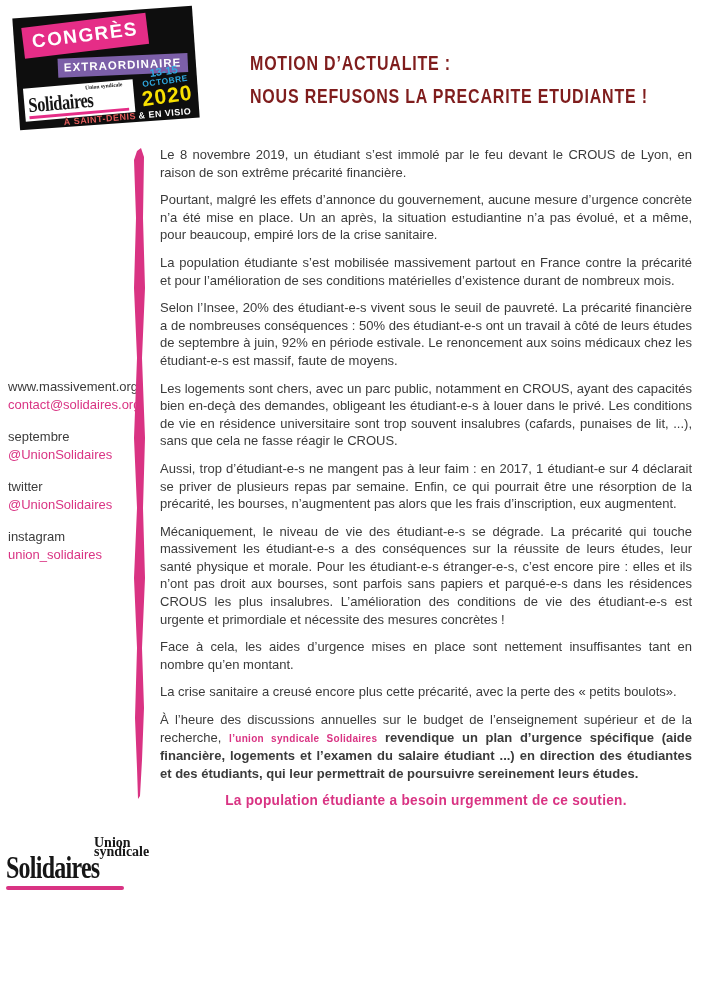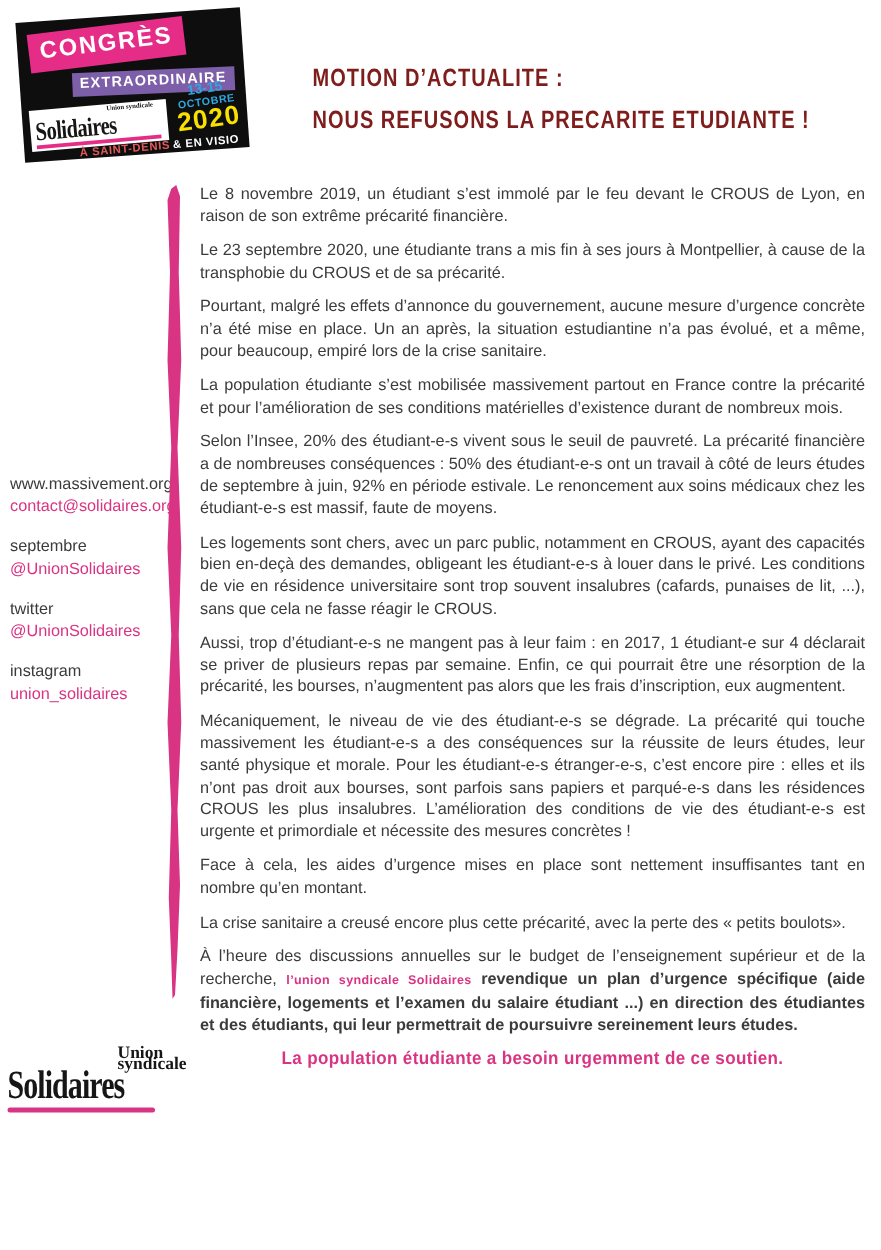--- a/index.html
+++ b/index.html
@@ -164,21 +164,20 @@
   <div>instagram</div>
   <div class="pink">union_solidaires</div>
 </div>
 
 <svg class="divider" width="18" height="652" viewBox="0 0 18 652">
   <polygon fill="#d93383" points="6,3 10,0 13,9 12,70 14,140 11,210 14,290 12,360 14,430 11,500 13,560 11,612 9,648 7,651 6,620 4,570 6,500 3,430 6,360 3,290 6,210 3,140 5,70 3,12"></polygon>
 </svg>
 
 <div class="main">
   <p>Le 8 novembre 2019, un étudiant s’est immolé par le feu devant le CROUS de Lyon, en raison de son extrême précarité financière.</p>
-  <p>Le 23 septembre 2020, une étudiante trans a mis fin à ses jours à Montpellier, à cause de la transphobie du CROUS et de sa précarité.</p>
   <p>Pourtant, malgré les effets d’annonce du gouvernement, aucune mesure d’urgence concrète n’a été mise en place. Un an après, la situation estudiantine n’a pas évolué, et a même, pour beaucoup, empiré lors de la crise sanitaire.</p>
   <p>La population étudiante s’est mobilisée massivement partout en France contre la précarité et pour l’amélioration de ses conditions matérielles d’existence durant de nombreux mois.</p>
   <p>Selon l’Insee, 20% des étudiant-e-s vivent sous le seuil de pauvreté. La précarité financière a de nombreuses conséquences : 50% des étudiant-e-s ont un travail à côté de leurs études de septembre à juin, 92% en période estivale. Le renoncement aux soins médicaux chez les étudiant-e-s est massif, faute de moyens.</p>
   <p>Les logements sont chers, avec un parc public, notamment en CROUS, ayant des capacités bien en-deçà des demandes, obligeant les étudiant-e-s à louer dans le privé. Les conditions de vie en résidence universitaire sont trop souvent insalubres (cafards, punaises de lit, ...), sans que cela ne fasse réagir le CROUS.</p>
   <p>Aussi, trop d’étudiant-e-s ne mangent pas à leur faim : en 2017, 1 étudiant-e sur 4 déclarait se priver de plusieurs repas par semaine. Enfin, ce qui pourrait être une résorption de la précarité, les bourses, n’augmentent pas alors que les frais d’inscription, eux augmentent.</p>
   <p>Mécaniquement, le niveau de vie des étudiant-e-s se dégrade. La précarité qui touche massivement les étudiant-e-s a des conséquences sur la réussite de leurs études, leur santé physique et morale. Pour les étudiant-e-s étranger-e-s, c’est encore pire : elles et ils n’ont pas droit aux bourses, sont parfois sans papiers et parqué-e-s dans les résidences CROUS les plus insalubres. L’amélioration des conditions de vie des étudiant-e-s est urgente et primordiale et nécessite des mesures concrètes !</p>
   <p>Face à cela, les aides d’urgence mises en place sont nettement insuffisantes tant en nombre qu’en montant.</p>
   <p>La crise sanitaire a creusé encore plus cette précarité, avec la perte des « petits boulots».</p>
   <p><span>À l’heure des discussions annuelles sur le budget de l’enseignement supérieur et de la recherche, </span><span class="claim-highlight">l’union syndicale Solidaires</span><span class="claim-bold"> revendique un plan d’urgence spécifique (aide financière, logements et l’examen du salaire étudiant ...) en direction des étudiantes et des étudiants, qui leur permettrait de poursuivre sereinement leurs études.</span></p>
   <div class="closing">La population étudiante a besoin urgemment de ce soutien.</div>

